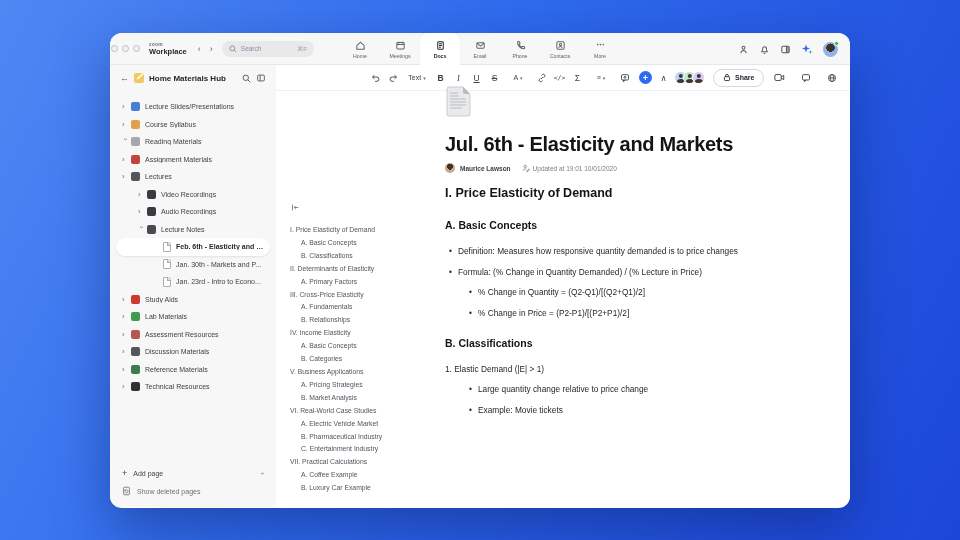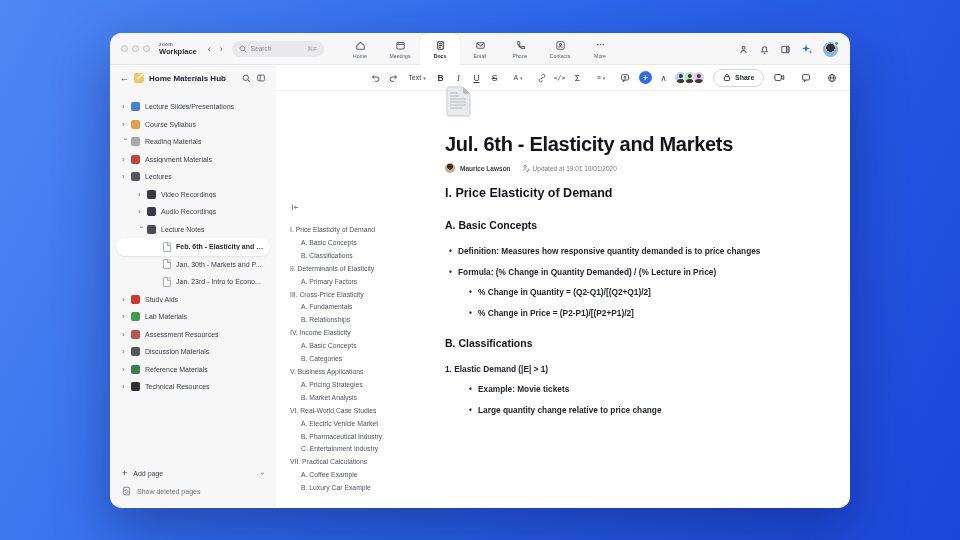--- a/index.html
+++ b/index.html
@@ -9,21 +9,21 @@
     background:linear-gradient(118deg,#4f87f3 0%, #2f6bee 42%, #1c46d8 100%); }
 
   
   .window { position:absolute; left:110px; top:33px; width:740px; height:475px;
     background:#fff; border-radius:12px; overflow:hidden;
     box-shadow:0 22px 55px rgba(4,16,80,.38); }
 
   
   .titlebar { position:relative; height:32px; background:#f7f7f8;
     border-bottom:1px solid #e7e7ea; display:flex; align-items:center; }
-  .tb-left { display:flex; align-items:center; padding-left:11px; }
+  .tb-left { display:flex; align-items:center; padding-left:1px; }
   .winctl { display:flex; gap:4px; }
   .winctl span { width:7px; height:7px; border-radius:50%; border:1px solid #b9bdc4; background:#f1f1f3; }
   .logo { margin-left:9px; line-height:1; }
   .logo .lz { font-size:5px; font-weight:700; color:#6d7278; letter-spacing:.2px; }
   .logo .lw { font-size:7.5px; font-weight:700; color:#25282e; margin-top:1px; }
   .navarr { display:flex; gap:9px; margin-left:11px; color:#5d636b; font-size:9px; }
   .navarr span { cursor:default; }
   .searchpill { margin-left:9px; width:92px; height:16px; background:#e9e9ec; border-radius:8px;
     display:flex; align-items:center; padding:0 7px; gap:4px; }
   .searchpill .ph { font-size:6.5px; color:#8b9099; flex:1; }
@@ -123,21 +123,21 @@
   .doc-title { font-size:20px; font-weight:800; color:#121419; letter-spacing:-.3px; line-height:24px;
     margin-bottom:7px; }
   .byline { display:flex; align-items:center; gap:5px; margin-bottom:13px; }
   .byline .bav { width:10px; height:10px; border-radius:50%; position:relative; overflow:hidden;
     background:radial-gradient(circle at 50% 38%, #3d3128 36%, #c9a88a 38%); }
   .byline .bname { font-size:6.5px; font-weight:700; color:#3a3f46; margin-right:6px; }
   .byline .bupd { font-size:6.5px; color:#777d85; display:flex; align-items:center; gap:3px; }
   .dsec { position:relative; color:#1b1e24; }
   .dsec.h2 { font-size:12.5px; font-weight:700; margin:10px 0 14px; color:#121419; }
   .dsec.h3 { font-size:10.5px; font-weight:700; margin:19px 0 15px; color:#121419; }
-  .dsec.b1, .dsec.b2, .dsec.n1 { font-size:8.3px; line-height:10px; margin-bottom:10.5px; color:#23262c;font-weight:bold; }
+  .dsec.b1, .dsec.b2, .dsec.n1 { font-size:8.3px; line-height:10px; margin-bottom:10.5px; color:#23262c; }
   .dsec.b1 { padding-left:13px; }
   .dsec.b2 { padding-left:33px; }
   .dsec.b1::before { content:"•"; position:absolute; left:4px; }
   .dsec.b2::before { content:"•"; position:absolute; left:24px; }
 </style>
 </head>
 <body>
 
 <div id="stage">
   <div class="window">
@@ -590,23 +590,23 @@
 
               <div class="dsec b2">% Change in Quantity = (Q2-Q1)/[(Q2+Q1)/2]</div>
 
               <div class="dsec b2">% Change in Price = (P2-P1)/[(P2+P1)/2]</div>
 
               <div class="dsec h3">B. Classifications</div>
 
               <div class="dsec n1">1. Elastic Demand (|E| &gt; 1)</div>
 
 
+              <div class="dsec b2">Large quantity change relative to price change</div>
+
               <div class="dsec b2">Example: Movie tickets</div>
-
-              <div class="dsec b2">Large quantity change relative to price change</div>
 
             </div>
         </div>
 
       </div>
     </div>
   </div>
 </div>
 
 </body></html>

